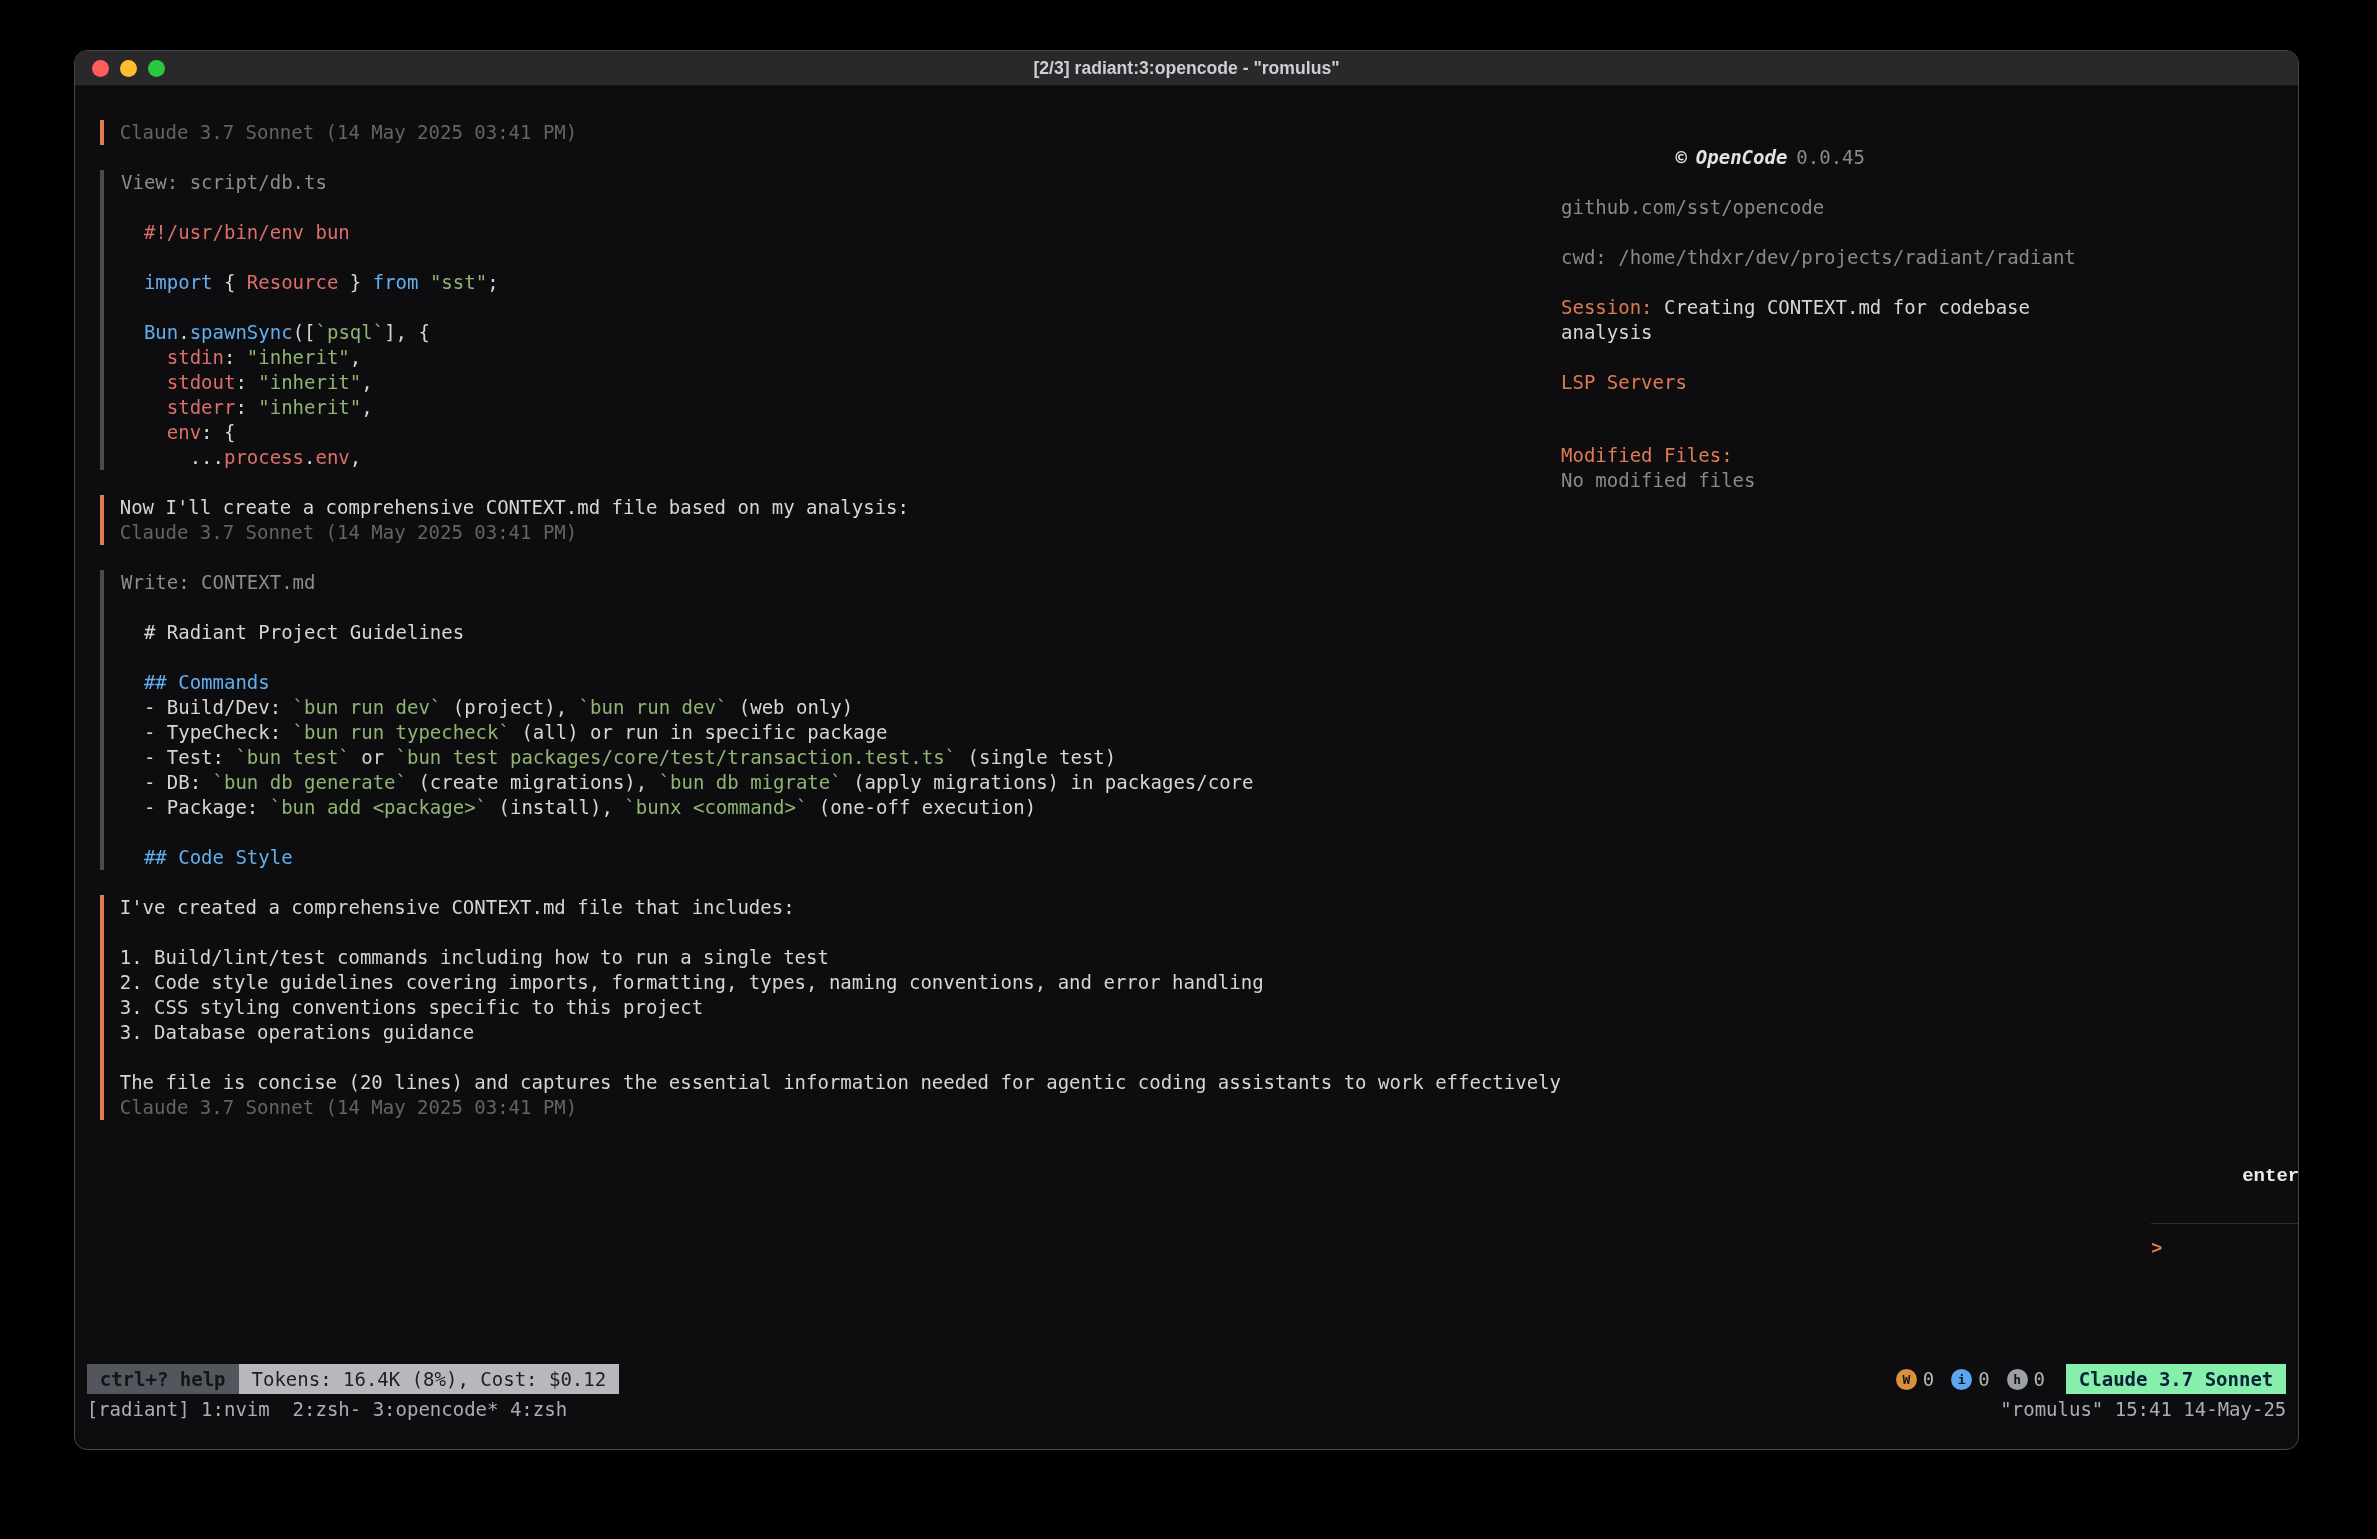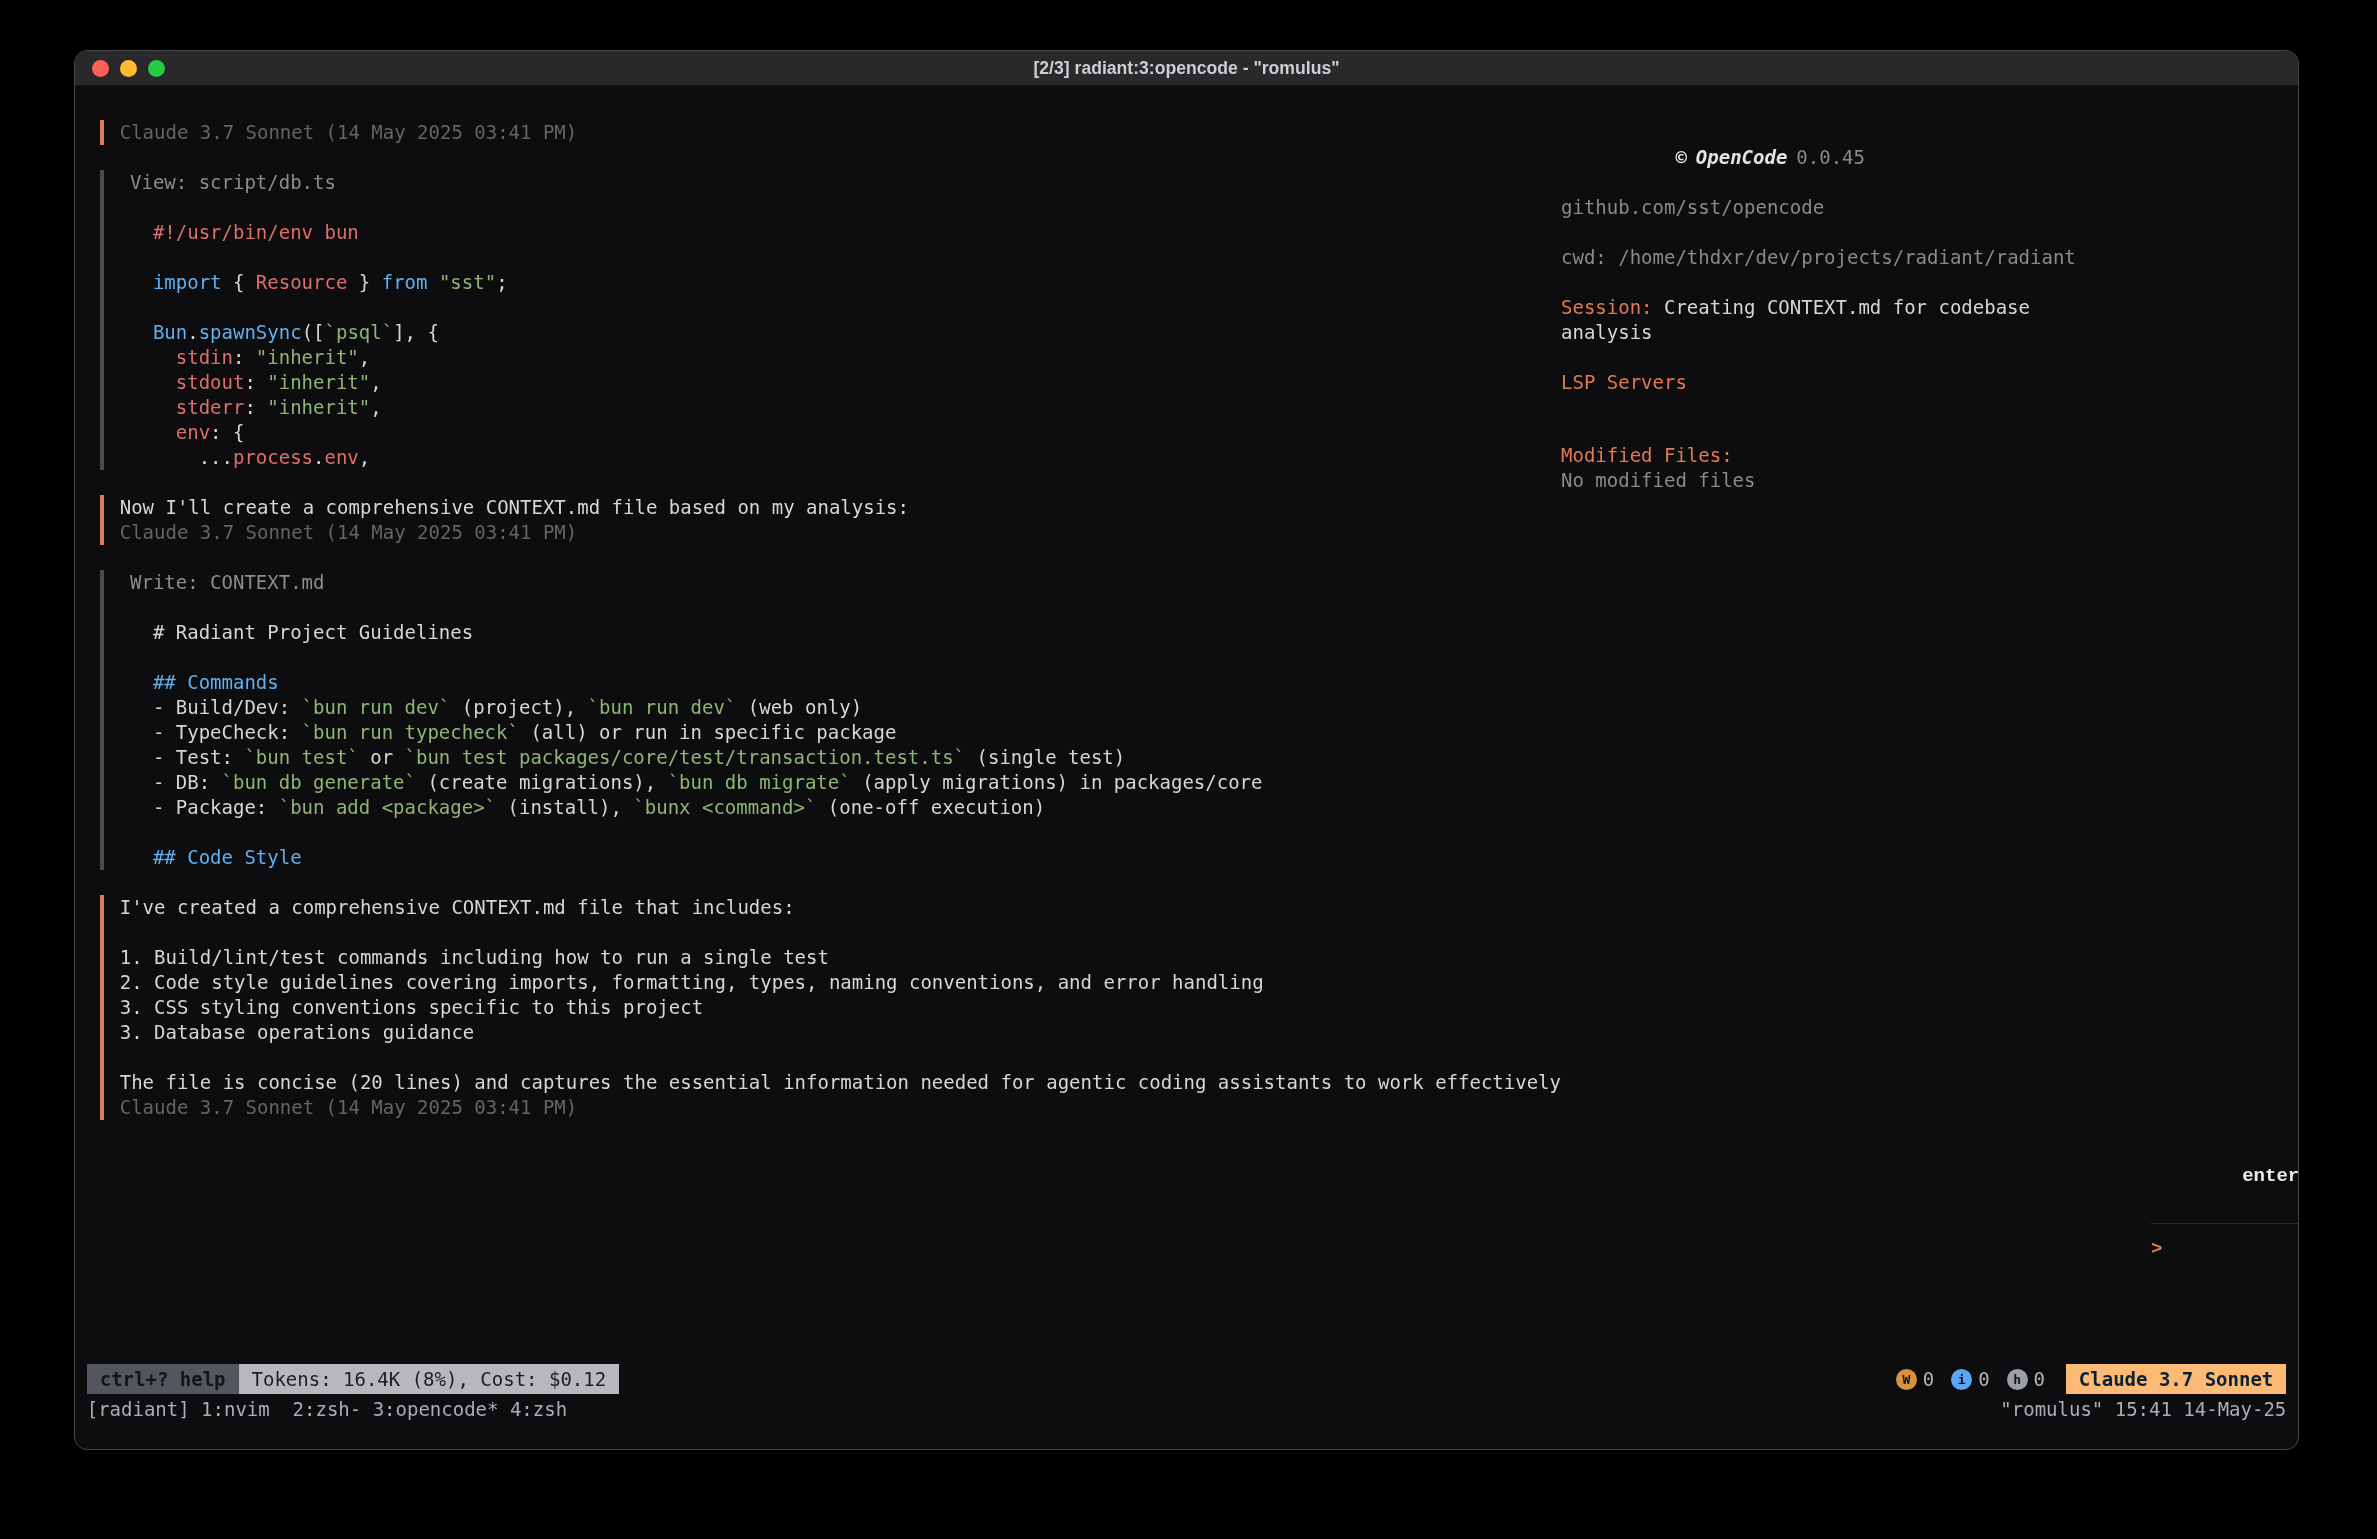--- a/index.html
+++ b/index.html
@@ -21,21 +21,21 @@
   .wtitle { font-family:"Liberation Sans", sans-serif; font-size:17.6px; font-weight:700; color:#cdced1; }
 
   
   .content { flex:1; min-height:0; display:flex; padding:34px 26px 0 25px; }
   .main-row { flex:1; min-height:0; display:flex; }
   .chat-col { flex:1; min-width:0; }
   .sidebar { width:590px; flex:none; }
 
   .tline { min-height:25px; line-height:25px; font-size:19px; white-space:pre; color:#d6d6d6; }
   .msg  { border-left:4.6px solid #e07a52; padding-left:15.7px; margin-bottom:25px; }
-  .tool { border-left:4.6px solid #4c4c4f; padding-left:26px; margin-bottom:25px; }
+  .tool { border-left:4.6px solid #4c4c4f; padding-left:17px; margin-bottom:25px; }
   .toolhdr { color:#8c8c8c; }
   .meta { color:#646464; }
 
   .tk-plain { color:#d6d6d6; }
   .tk-red   { color:#dd6e6a; }
   .tk-green { color:#8fb573; }
   .tk-blue  { color:#61afef; }
 
   
   .editor { margin-top:auto; flex:none;font-family:Liberation Mono, monospace; }
@@ -63,21 +63,21 @@
   .chip.helpc { background:#53565c; color:#131519; font-weight:700; }
   .chip.tokensc { background:#b6b8bc; color:#1c1e23; }
   .sb-right { margin-left:auto; display:flex; align-items:center; gap:17px; }
   .diag { display:flex; align-items:center; gap:5.9px; }
   .dg-ico { display:inline-flex; align-items:center; justify-content:center;
             width:21px; height:21px; border-radius:50%; font-size:13px; font-weight:700; color:#141414; }
   .dg-ico.warn { background:#d9913f; }
   .dg-ico.info { background:#5ba6f2; }
   .dg-ico.hint { background:#9aa0a6; }
   .dg-cnt { color:#b5b5b5; }
-  .chip.modelc { background:#fdba74; color:#0a2138; font-weight:700; margin-left:3.9px; }
+  .chip.modelc { background:#86efac; color:#0a2138; font-weight:700; margin-left:3.9px; }
 
   
   .tmuxbar { flex:none; height:29px; display:flex; align-items:center; padding:0 11.7px;
              font-size:19px; color:#a9aeb4; white-space:pre; }
   .tmux-right { margin-left:auto; }
   .bottom-pad { flex:none; height:26px; }
 </style>
 </head>
 <body>
 

